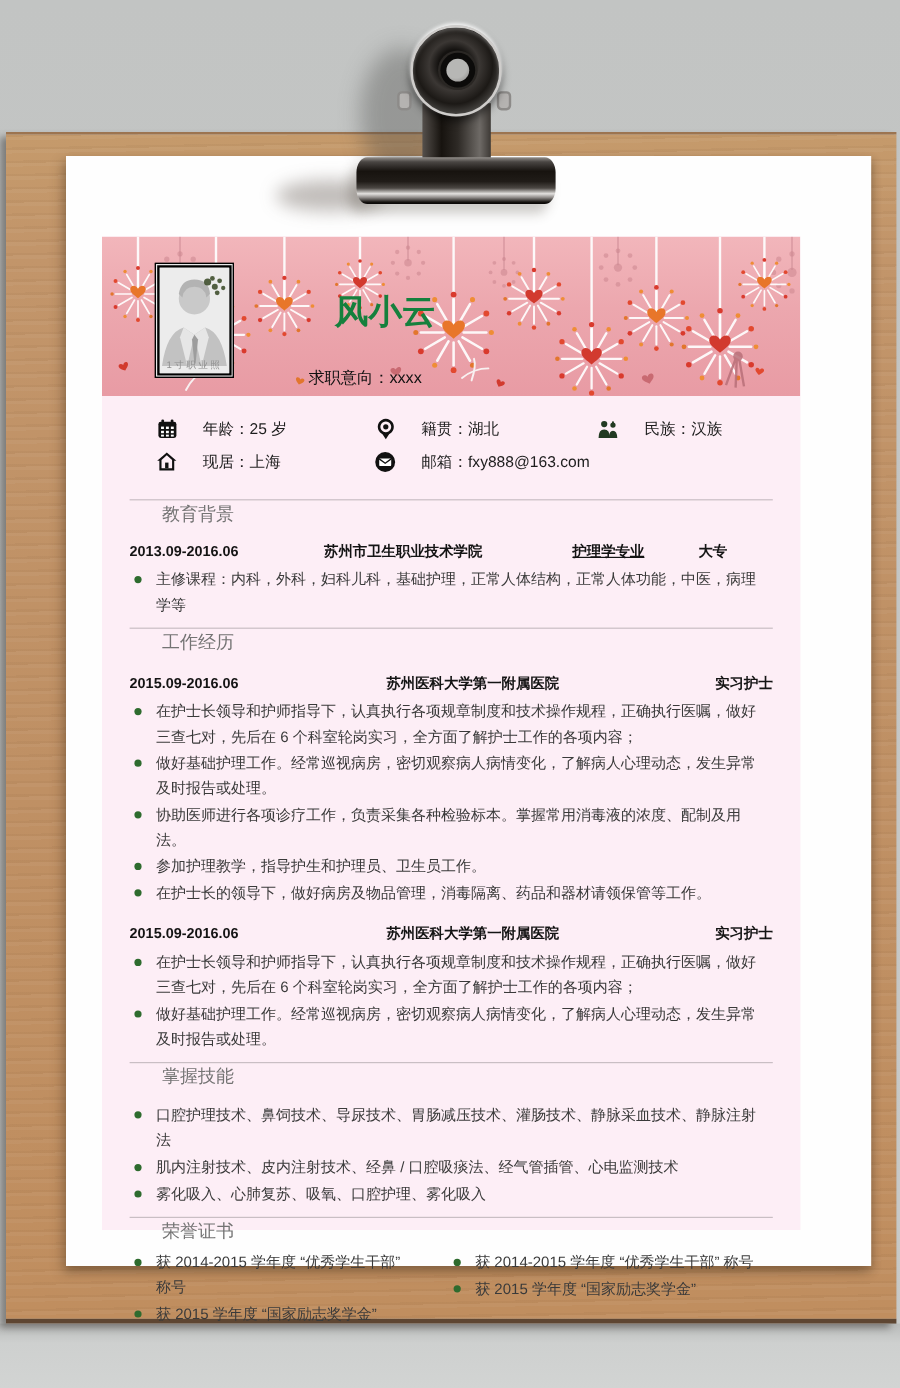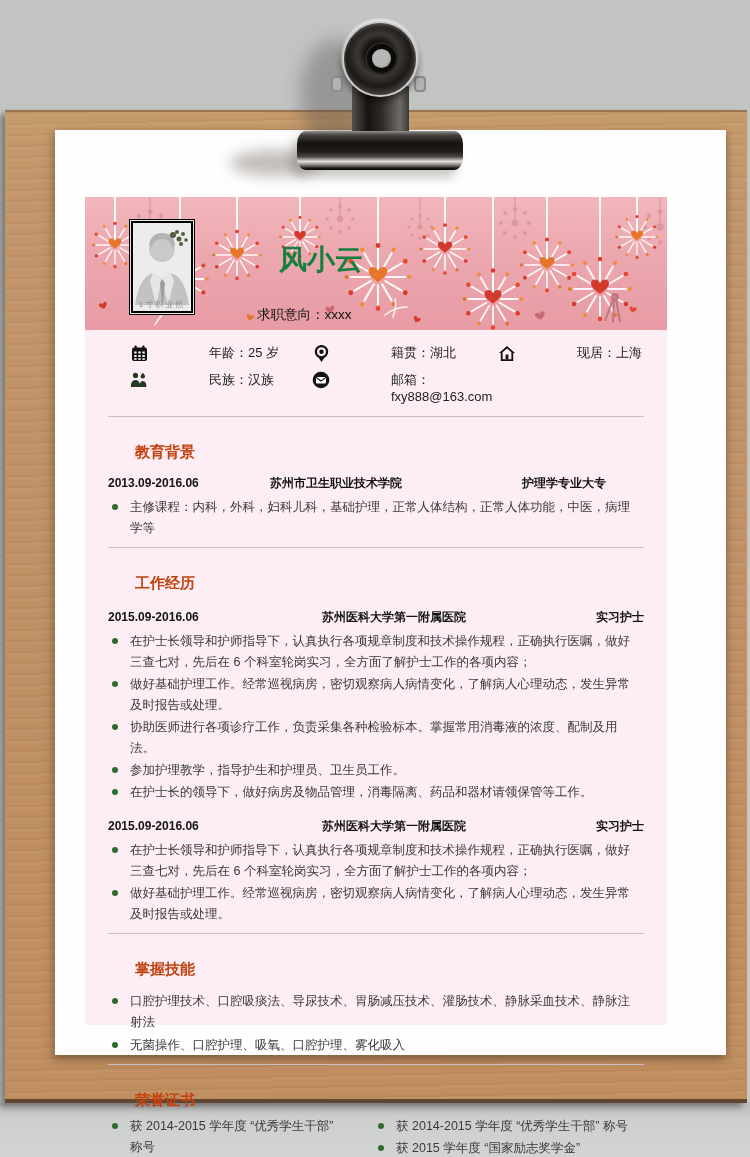--- a/index.html
+++ b/index.html
@@ -23,31 +23,31 @@
   .band{position:relative;width:582px;height:133px;overflow:hidden;}
   .band svg.deco{position:absolute;left:0;top:0;}
   .photo{position:absolute;left:44px;top:22px;width:66px;height:96px;background:#000000;border:1px solid #000000;box-shadow:0 0 0 1px #e8e8e8 inset;}
   .photo .ph-inner{position:absolute;left:3px;top:3px;right:3px;bottom:3px;background:linear-gradient(180deg,#efefef 0,#e2e2e2 100%);overflow:hidden;}
   .photo .caption{position:absolute;left:0;right:0;bottom:4px;text-align:center;font-size:8px;letter-spacing:2px;color:#8f8f8f;}
   .name{position:absolute;left:118px;top:44px;width:200px;text-align:center;font-size:28px;font-weight:bold;color:#15803d;padding-left:36px;}
   .objective{position:absolute;left:172px;top:85px;font-size:13.5px;font-weight:normal;color:#111;margin-top:24px;}
 
   
   .info{display:grid;grid-template-columns:182px 186px 1fr;padding:14px 0 10px 45px;row-gap:0;}
-  .info-cell{display:flex;height:27px;gap:40px;}
+  .info-cell{display:flex;align-items:center;height:27px;}
   .info-cell .ic{width:18px;height:18px;flex:0 0 18px;display:flex;align-items:center;justify-content:center;margin-right:21px;}
   .info-cell .txt{font-size:13px;color:#1d1d1d;}
   .divider{border:none;border-top:1px solid var(--divider,#c9bec4);margin:8px 23px 0 23px;}
 
   
-  .sec-title{font-size:15px;font-weight:bold;color:#c2410c;margin:26px 0 0 50px;}
+  .sec-title{font-size:15px;font-weight:normal;color:#737373;margin:2px 0 0 50px;}
   .entry-row{display:flex;margin:0 23px;font-size:12px;font-weight:bold;color:#141414;align-items:baseline;}
   .entry-row .period{flex:0 0 132px;}
   .entry-row .org{flex:1;text-align:center;}
-  .entry-row .major{flex:0 0 150px;text-align:right;}
+  .entry-row .major{flex:0 0 150px;text-align:center;text-decoration:underline;}
   .entry-row .degree{flex:0 0 62px;text-align:left;}
   .entry-row .role{flex:0 0 96px;text-align:right;}
   ul.blist{list-style:none;margin:5px 0 0 0;}
   ul.blist li{position:relative;padding:0 32px 0 45px;font-size:12.5px;line-height:21px;color:#3a3a3a;margin-bottom:1px;}
   ul.blist li::before{content:"";position:absolute;left:27px;top:7px;width:6px;height:6px;border-radius:50%;background:var(--bullet,#2e6b2e);}
   .edu-row{margin-top:13px;}
   .work-row1{margin-top:16px;}
   .work-row2{margin-top:15px;}
   .skills ul.blist li{margin-bottom:1.5px;}
   .honors-grid{display:grid;grid-template-columns:266px 1fr;margin-top:1px;}
@@ -250,43 +250,43 @@
           <svg width="17" height="19" viewBox="0 0 17 19">
               <path d="M8.5,1 a6.7,6.7 0 1,1 -0.01,0 Z M8.5,3.2 a4.5,4.5 0 1,0 0.01,0 Z" fill="#111" fill-rule="evenodd"></path>
               <circle cx="8.5" cy="7.7" r="2.2" fill="#111"></circle>
               <path d="M5.5,13.5 L8.5,18 L11.5,13.5 Z" fill="#111"></path>
             </svg>
         </span>
         <span class="txt"><span>籍贯：</span><span>湖北</span></span>
       </div>
       <div class="info-cell">
         <span class="ic">
-          <svg width="18" height="17" viewBox="0 0 18 17">
-              <path d="M9,1 L17,8 L15.2,8 L15.2,16 L2.8,16 L2.8,8 L1,8 Z M9,3.4 L4.6,7.3 L4.6,14.2 L13.4,14.2 L13.4,7.3 Z" fill="#111" fill-rule="evenodd"></path>
-              <rect x="7.6" y="9.5" width="2.8" height="4.7" fill="#111"></rect>
-            </svg>
-        </span>
-        <span class="txt"><span>现居：</span><span>上海</span></span>
-      </div>
-      <div class="info-cell">
-        <span class="ic">
           <svg width="18" height="16" viewBox="0 0 18 16">
               <g fill="#223a22">
                 <circle cx="5.5" cy="3.4" r="2.6"></circle>
                 <path d="M0.8,15 q0,-7 4.7,-7 q4.7,0 4.7,7 Z"></path>
                 <circle cx="12.8" cy="4.2" r="2.2"></circle>
                 <path d="M9.4,15 q0.2,-6 3.4,-6 q3.4,0 3.6,6 Z"></path>
                 <rect x="12" y="1.2" width="1.6" height="3" fill="#223a22"></rect>
               </g>
             </svg>
         </span>
         <span class="txt"><span>民族：</span><span>汉族</span></span>
       </div>
       <div class="info-cell">
         <span class="ic">
+          <svg width="18" height="17" viewBox="0 0 18 17">
+              <path d="M9,1 L17,8 L15.2,8 L15.2,16 L2.8,16 L2.8,8 L1,8 Z M9,3.4 L4.6,7.3 L4.6,14.2 L13.4,14.2 L13.4,7.3 Z" fill="#111" fill-rule="evenodd"></path>
+              <rect x="7.6" y="9.5" width="2.8" height="4.7" fill="#111"></rect>
+            </svg>
+        </span>
+        <span class="txt"><span>现居：</span><span>上海</span></span>
+      </div>
+      <div class="info-cell">
+        <span class="ic">
           <svg width="18" height="18" viewBox="0 0 18 18">
               <circle cx="9" cy="9" r="8.3" fill="#111"></circle>
               <rect x="4" y="6" width="10" height="6.4" rx="1" fill="#fff"></rect>
               <path d="M4,6.4 L9,10 L14,6.4" stroke="#111" stroke-width="1.1" fill="none"></path>
             </svg>
         </span>
         <span class="txt"><span>邮箱：</span><span>fxy888@163.com</span></span>
       </div>
     </div>
 
@@ -332,22 +332,23 @@
         <li>在护士长领导和护师指导下，认真执行各项规章制度和技术操作规程，正确执行医嘱，做好三查七对，先后在 6 个科室轮岗实习，全方面了解护士工作的各项内容；</li>
         <li>做好基础护理工作。经常巡视病房，密切观察病人病情变化，了解病人心理动态，发生异常及时报告或处理。</li>
       </ul>
     </div>
 
     <hr class="divider">
 
     <div class="section skills">
       <div class="sec-title">掌握技能</div>
       <ul class="blist" style="margin-top:12px;">
-        <li>口腔护理技术、口腔吸痰法、导尿技术、胃肠减压技术、灌肠技术、静脉采血技术、静脉注射法</li>
-        <li>无菌操作、口腔护理、吸氧、口腔护理、雾化吸入</li>
+        <li>口腔护理技术、鼻饲技术、导尿技术、胃肠减压技术、灌肠技术、静脉采血技术、静脉注射法</li>
+        <li>肌内注射技术、皮内注射技术、经鼻 / 口腔吸痰法、经气管插管、心电监测技术</li>
+        <li>雾化吸入、心肺复苏、吸氧、口腔护理、雾化吸入</li>
       </ul>
     </div>
 
     <hr class="divider">
 
     <div class="section">
       <div class="sec-title">荣誉证书</div>
       <div class="honors-grid">
         <ul class="blist">
           <li>获 2014-2015 学年度 “优秀学生干部” 称号</li>

